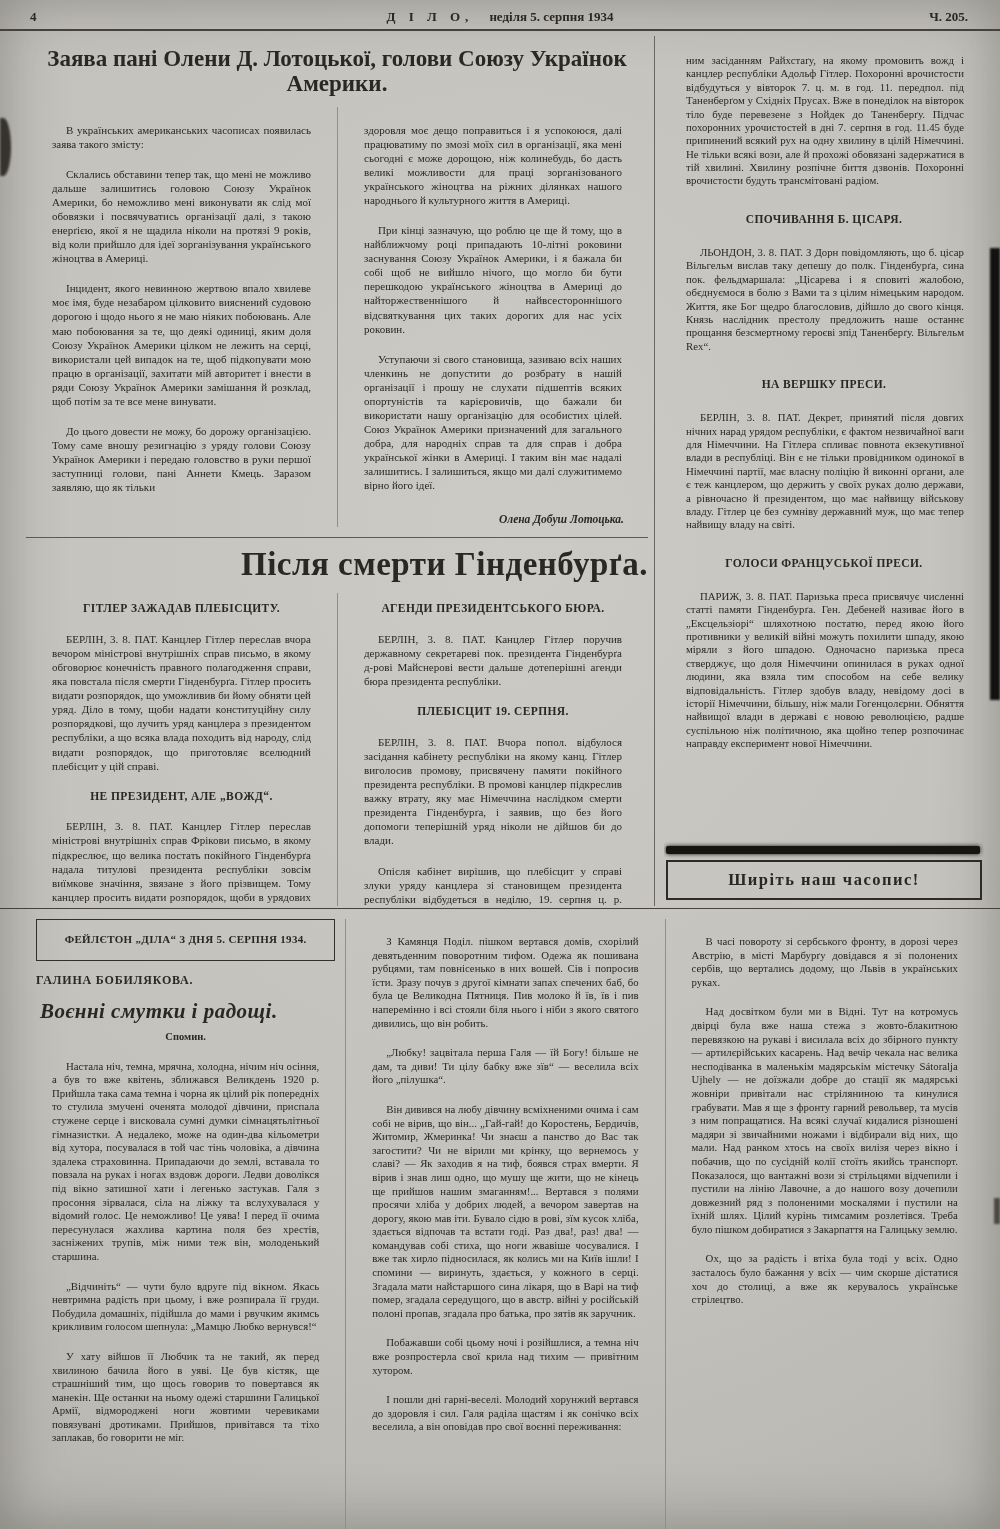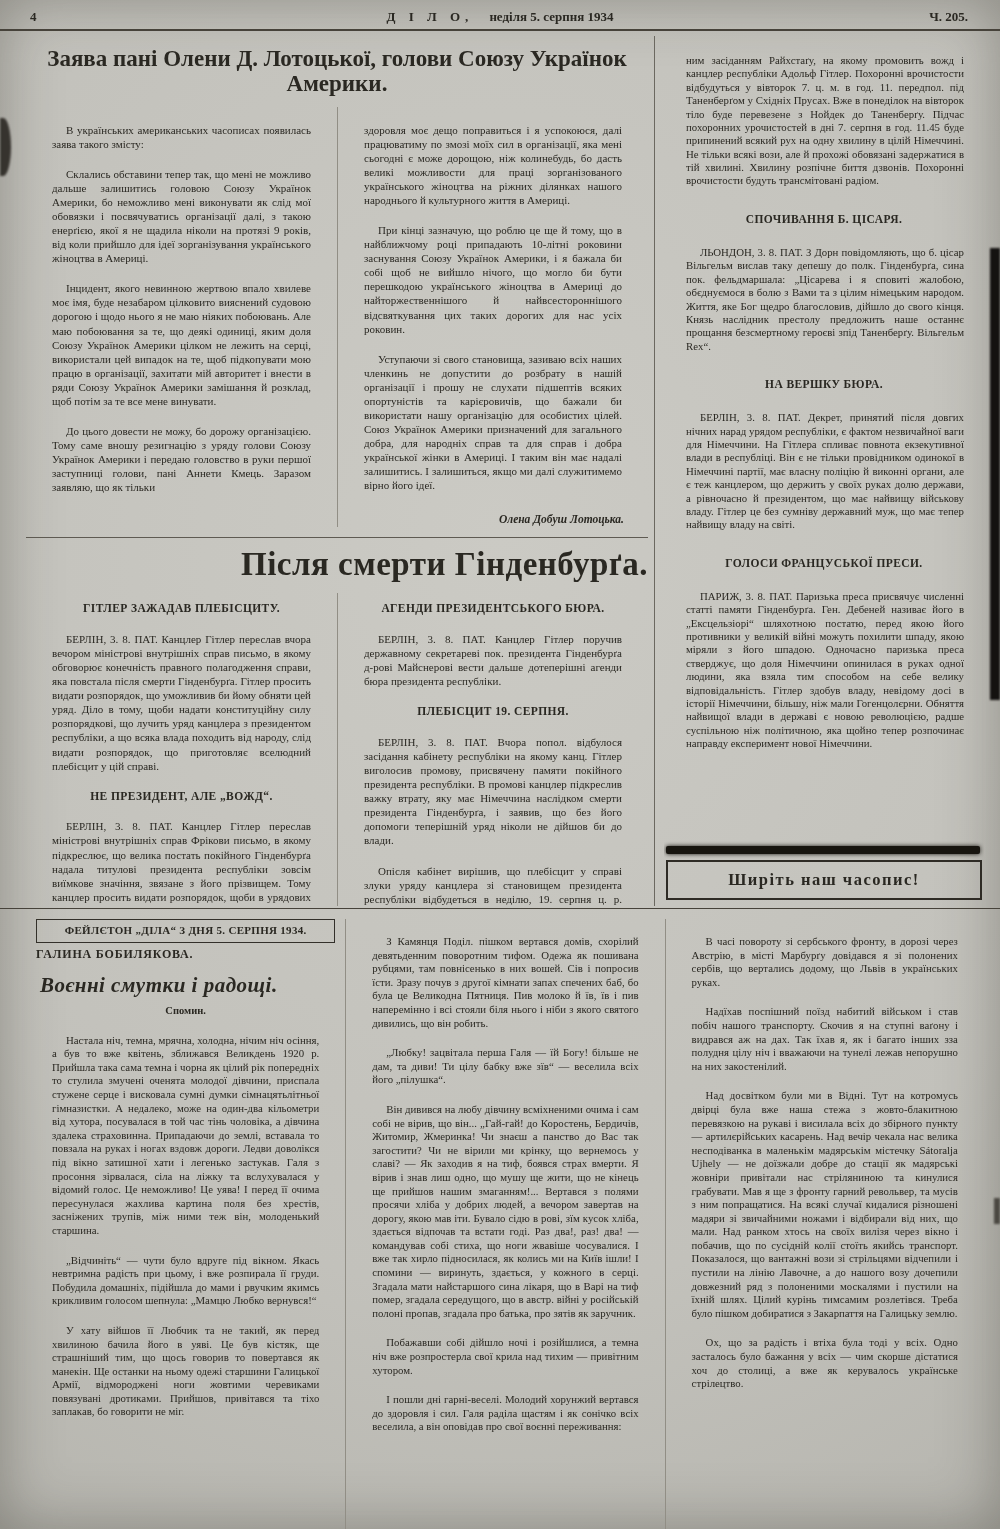--- a/index.html
+++ b/index.html
@@ -64,21 +64,21 @@
 
   
   .feuil {
     position: absolute; left: 0; top: 908px; width: 100%; height: 621px;
     border-top: 1.5px solid #46423a;
     padding: 10px 16px 0 26px;
     display: flex; overflow: hidden;
   }
   .fcol { width: 33.33%; padding: 0 10px; font-size: 10.8px; line-height: 1.26; text-align: justify; overflow: hidden; }
   .fcol + .fcol { border-left: 1px solid #918e85; }
-  .fbox { border: 1.5px solid #33302a; padding: 4px 5px; text-align: center; font-weight: bold; font-size: 11px; letter-spacing: .3px; margin: 0 0 4px; }
+  .fbox { border: 1.5px solid #33302a; padding: 13px 5px; text-align: center; font-weight: bold; font-size: 11px; letter-spacing: .3px; margin: 0 0 12px; }
   .fauthor { font-size: 12px; font-weight: bold; letter-spacing: .8px; margin-bottom: 10px; }
   .ftitle { font-size: 21px; font-weight: bold; font-style: italic; text-align: left; margin: 0 0 6px 4px; letter-spacing: .5px; }
   .fsub { text-align: center; font-weight: bold; font-size: 10.5px; margin-bottom: 7px; }
 
   
   .art-left { position: absolute; left: 0; top: 118px; width: 11px; height: 58px; background: #2a2722; border-radius: 0 70% 70% 0 / 0 50% 50% 0; filter: blur(1px); opacity: .9; }
   .art-right { position: absolute; right: 0; top: 248px; width: 10px; height: 452px; background: #141210; filter: blur(1px); }
   .art-right2 { position: absolute; right: 0; top: 1198px; width: 6px; height: 26px; background: #35322c; filter: blur(1px); opacity: .8; }
 </style>
 </head>
@@ -155,21 +155,21 @@
 
     <div class="news nofirst">
         <p>ним засіданням Райхстаґу, на якому промовить вожд і канцлер республіки Адольф Гітлер. Похоронні врочистости відбудуться у вівторок 7. ц. м. в год. 11. передпол. під Таненберґом у Східніх Прусах. Вже в понеділок на вівторок тіло буде перевезене з Нойдек до Таненберґу. Підчас похоронних урочистостей в дні 7. серпня в год. 11.45 буде припинений всякий рух на одну хвилину в цілій Німеччині. Не тільки всякі вози, але й прохожі обовязані задержатися в тій хвилині. Хвилину розпічне биття дзвонів. Похоронні врочистости будуть трансмітовані радіом.</p>
       </div>
 
     <h3 class="subhead">СПОЧИВАННЯ Б. ЦІСАРЯ.</h3>
     <div class="news">
         <p>ЛЬОНДОН, 3. 8. ПАТ. З Дорн повідомляють, що б. цісар Вільгельм вислав таку депешу до полк. Гінденбурґа, сина пок. фельдмаршала: „Цісарева і я сповиті жалобою, обєднуємося в болю з Вами та з цілим німецьким народом. Життя, яке Бог щедро благословив, дійшло до свого кінця. Князь наслідник престолу предложить наше останнє прощання безсмертному героєві зпід Таненберґу. Вільгельм Rex“.</p>
       </div>
 
-    <h3 class="subhead">НА ВЕРШКУ БЮРА.</h3>
+    <h3 class="subhead">НА ВЕРШКУ ПРЕСИ.</h3>
     <div class="news">
         <p>БЕРЛІН, 3. 8. ПАТ. Декрет, принятий після довгих нічних нарад урядом республіки, є фактом незвичайної ваги для Німеччини. На Гітлера спливає повнота екзекутивної влади в республіці. Він є не тільки провідником одинокої в Німеччині партії, має власну поліцію й виконні органи, але є теж канцлером, що держить у своїх руках долю держави, а рівночасно й президентом, що має найвищу військову владу. Гітлер це без сумніву державний муж, що має тепер найвищу владу на світі.</p>
       </div>
 
     <h3 class="subhead">ГОЛОСИ ФРАНЦУСЬКОЇ ПРЕСИ.</h3>
     <div class="news">
         <p>ПАРИЖ, 3. 8. ПАТ. Паризька преса присвячує численні статті памяти Гінденбурґа. Ген. Дебеней називає його в „Ексцельзіорі“ шляхотною постатю, перед якою його противники у великій війні можуть похилити шпаду, якою міряли з його шпадою. Одночасно паризька преса стверджує, що доля Німеччини опинилася в руках одної людини, яка взяла тим способом на себе велику відповідальність. Гітлер здобув владу, невідому досі в історії Німеччини, більшу, ніж мали Гогенцолєрни. Обняття найвищої влади в державі є новою революцією, радше суспільною ніж політичною, яка щойно тепер розпочинає направду експеримент нової Німеччини.</p>
       </div>
 
     <div class="promo-bar"></div>
@@ -187,26 +187,25 @@
       <div>
           <p>Настала ніч, темна, мрячна, холодна, нічим ніч осіння, а був то вже квітень, зближався Великдень 1920 р. Прийшла така сама темна і чорна як цілий рік попередніх то стулила змучені оченята молодої дівчини, приспала стужене серце і висковала сумні думки сімнацятьлітньої гімназистки. А недалеко, може на один-два кільометри від хутора, посувалася в той час тінь чоловіка, а дівчина здалека страховинна. Припадаючи до землі, вставала то повзала на руках і ногах вздовж дороги. Ледви доволікся під вікно затишної хати і легенько застукав. Галя з просоння зірвалася, сіла на ліжку та вслухувалася у відомий голос. Це неможливо! Це уява! І перед її очима пересунулася жахлива картина поля без хрестів, засніжених трупів, між ними теж він, молоденький старшина.</p>
           <p>„Відчиніть“ — чути було вдруге під вікном. Якась невтримна радість при цьому, і вже розпирала її груди. Побудила домашніх, підійшла до мами і рвучким якимсь крикливим голосом шепнула: „Мамцю Любко вернувся!“</p>
           <p>У хату війшов її Любчик та не такий, як перед хвилиною бачила його в уяві. Це був кістяк, ще страшніший тим, що щось говорив то повертався як манекін. Ще останки на ньому одежі старшини Галицької Армії, відмороджені ноги жовтими черевиками повязувані дротиками. Прийшов, привітався та тіхо заплакав, бо говорити не міг.</p>
         </div>
     </div>
     <div class="fcol">
         <p>З Камянця Поділ. пішком вертався домів, схорілий девятьденним поворотним тифом. Одежа як пошивана рубцями, там повнісенько в них вошей. Сів і попросив їсти. Зразу почув з другої кімнати запах спечених баб, бо була це Великодна Пятниця. Пив молоко й їв, їв і пив наперемінно і всі стояли біля нього і ніби з якого святого дивились, що він робить.</p>
         <p>„Любку! зацвітала перша Галя — їй Богу! більше не дам, та диви! Ти цілу бабку вже зїв“ — веселила всіх його „пілушка“.</p>
         <p>Він дивився на любу дівчину всміхненими очима і сам собі не вірив, що він... „Гай-гай! до Коростень, Бердичів, Житомир, Жмеринка! Чи знаєш а панство до Вас так загостити? Чи не вірили ми крінку, що вернемось у славі? — Як заходив я на тиф, боявся страх вмерти. Я вірив і знав лиш одно, що мушу ще жити, що не кінець ще прийшов нашим змаганням!... Вертався з полями просячи хліба у добрих людей, а вечором завертав на дорогу, якою мав іти. Бувало сідю в рові, зїм кусок хліба, здається відпочав та встати годі. Раз два!, раз! два! — командував собі стиха, що ноги жвавіше чосувалися. І вже так хирло підносилася, як колись ми на Київ ішли! І спомини — виринуть, здається, у кожного в серці. Згадала мати найстаршого сина лікаря, що в Варі на тиф помер, згадала середущого, що в австр. війні у російській полоні пропав, згадала про батька, про зятів як заручник.</p>
-        <p>Побажавши собі дійшло ночі і розійшлися, а темна ніч вже розпростерла свої крила над тихим — привітним хутором.</p>
+        <p>Побажавши собі цьому ночі і розійшлися, а темна ніч вже розпростерла свої крила над тихим — привітним хутором.</p>
         <p>І пошли дні гарні-веселі. Молодий хорунжий вертався до здоровля і сил. Галя раділа щастям і як сонічко всіх веселила, а він оповідав про свої воєнні переживання:</p>
       </div>
     <div class="fcol">
         <p>В часі повороту зі сербського фронту, в дорозі через Австрію, в місті Марбурґу довідався я зі полонених сербів, що вертались додому, що Львів в українських руках.</p>
-        <p>Надїхав поспішний поїзд набитий військом і став побіч нашого транспорту. Скочив я на ступні ваґону і видрався аж на дах. Так їхав я, як і багато інших зза полудня цілу ніч і вважаючи на тунелі лежав непорушно на них закостенілий.</p>
         <p>Над досвітком були ми в Відні. Тут на котромусь двірці була вже наша стежа з жовто-блакитною перевязкою на рукаві і висилала всіх до збірного пункту — артилєрійських касарень. Над вечір чекала нас велика несподіванка в маленькім мадярськім містечку Sátoralja Ujhely — не доїзжали добре до стації як мадярські жовніри привітали нас стріляниною та кинулися грабувати. Мав я ще з фронту гарний револьвер, та мусів з ним попращатися. На всякі случаї кидалися різношені мадяри зі звичайними ножами і відбирали від них, що мали. Над ранком хтось на своїх вилізя через вікно і побачив, що по сусідній колії стоїть якийсь транспорт. Показалося, що вантажні вози зі стрільцями відчепили і пустили на лінію Лавочне, а до нашого возу дочепили довжезний ряд з полоненими москалями і пустили на їхній шлях. Цілий курінь тимсамим розлетівся. Треба було пішком добиратися з Закарпаття на Галицьку землю.</p>
         <p>Ох, що за радість і втіха була тоді у всіх. Одно засталось було бажання у всіх — чим скорше дістатися хоч до столиці, а вже як керувалось українське стрілецтво.</p>
       </div>
   </section>
 
   <div class="art-left"></div>
   <div class="art-right"></div>
   <div class="art-right2"></div>
 
 </div>

